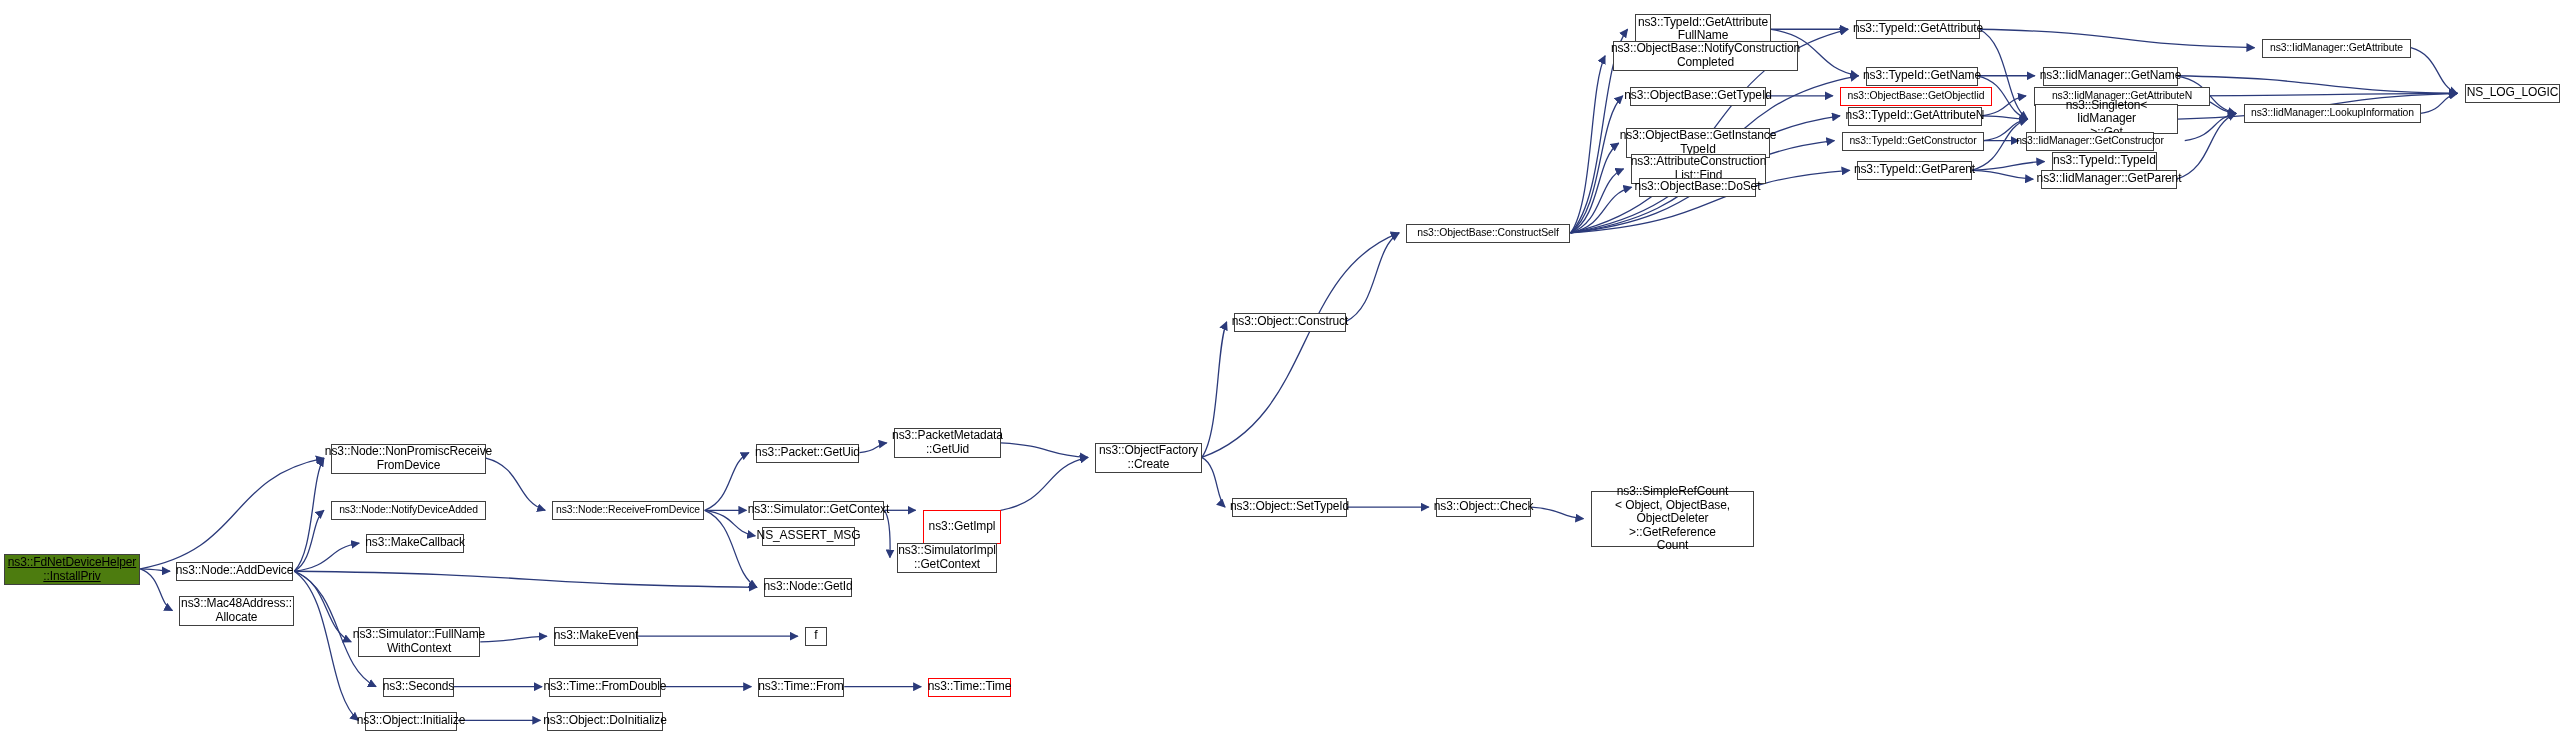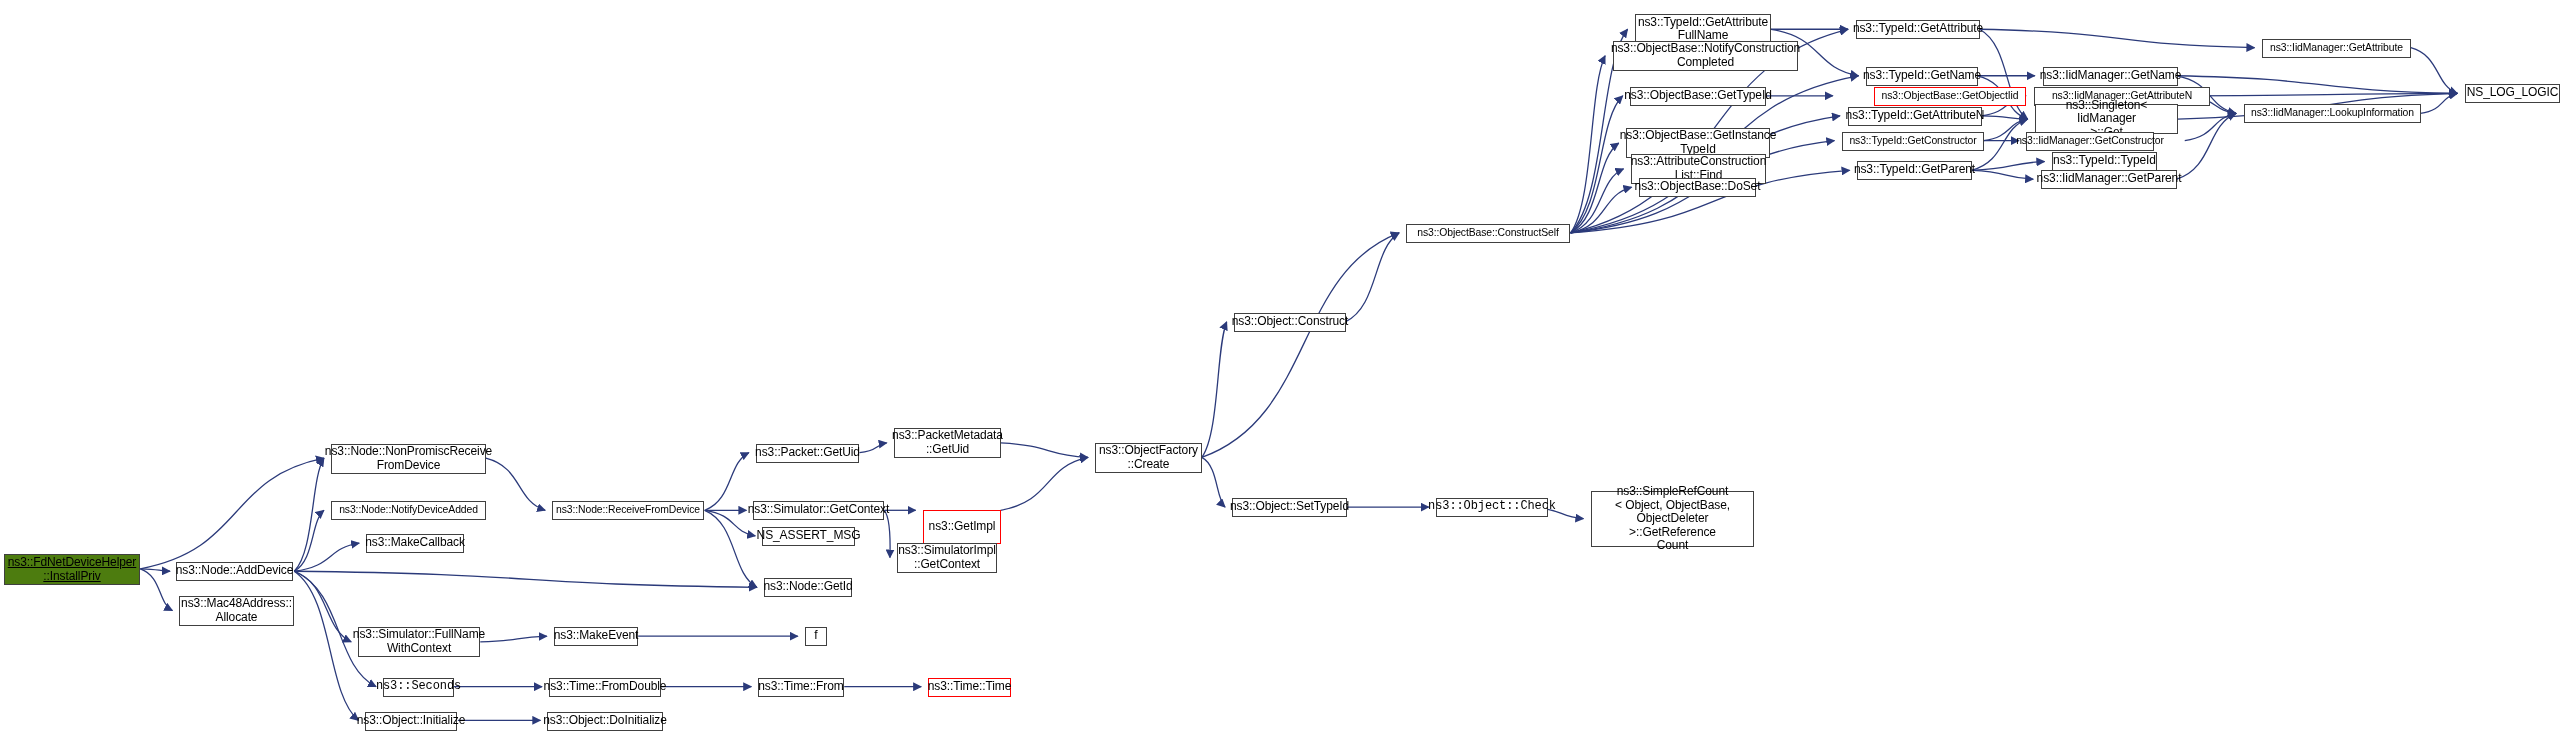--- a/index.html
+++ b/index.html
@@ -117,21 +117,21 @@
 ::InstallPriv</div>
       <div class="node plain" style="left: 176px; top: 562px; width: 117px; height: 18.5px;">ns3::Node::AddDevice</div>
       <div class="node plain" style="left: 179px; top: 596px; width: 115px; height: 30px;">ns3::Mac48Address::
 Allocate</div>
       <div class="node plain" style="left: 331px; top: 444px; width: 155px; height: 30px;">ns3::Node::NonPromiscReceive
 FromDevice</div>
       <div class="node plain" style="left: 331px; top: 501px; width: 155px; height: 18.5px; font-size: 10.4px;">ns3::Node::NotifyDeviceAdded</div>
       <div class="node plain" style="left: 366px; top: 534px; width: 98px; height: 18.5px;">ns3::MakeCallback</div>
       <div class="node plain" style="left: 358px; top: 627px; width: 122px; height: 30px;">ns3::Simulator::FullName
 WithContext</div>
-      <div class="node plain" style="left: 383px; top: 678px; width: 71px; height: 18.5px; font-family: Liberation Mono, monospace;">ns3::Seconds</div>
+      <div class="node plain" style="left: 383px; top: 678px; width: 71px; height: 18.5px;">ns3::Seconds</div>
       <div class="node plain" style="left: 365px; top: 712px; width: 92px; height: 18.5px;">ns3::Object::Initialize</div>
       <div class="node plain" style="left: 552px; top: 501px; width: 152px; height: 18.5px; font-size: 10.4px;">ns3::Node::ReceiveFromDevice</div>
       <div class="node plain" style="left: 554px; top: 627px; width: 84px; height: 18.5px;">ns3::MakeEvent</div>
       <div class="node plain" style="left: 549px; top: 678px; width: 112px; height: 18.5px;">ns3::Time::FromDouble</div>
       <div class="node plain" style="left: 547px; top: 712px; width: 116px; height: 18.5px;">ns3::Object::DoInitialize</div>
       <div class="node plain" style="left: 756px; top: 444px; width: 103px; height: 18.5px;">ns3::Packet::GetUid</div>
       <div class="node plain" style="left: 753px; top: 501px; width: 131px; height: 18.5px;">ns3::Simulator::GetContext</div>
       <div class="node plain" style="left: 762px; top: 527px; width: 93px; height: 18.5px;">NS_ASSERT_MSG</div>
       <div class="node plain" style="left: 764px; top: 578px; width: 88px; height: 18.5px;">ns3::Node::GetId</div>
       <div class="node plain" style="left: 805px; top: 627px; width: 21.7px; height: 18.5px;">f</div>
@@ -140,38 +140,38 @@
 ::GetUid</div>
       <div class="node hot" style="left: 923px; top: 510px; width: 78px; height: 34px;">ns3::GetImpl</div>
       <div class="node plain" style="left: 897px; top: 543px; width: 100px; height: 30px;">ns3::SimulatorImpl
 ::GetContext</div>
       <div class="node hot" style="left: 928px; top: 678px; width: 83px; height: 18.5px;">ns3::Time::Time</div>
       <div class="node plain" style="left: 1095px; top: 443px; width: 107px; height: 30px;">ns3::ObjectFactory
 ::Create</div>
       <div class="node plain" style="left: 1234px; top: 313px; width: 112px; height: 18.5px;">ns3::Object::Construct</div>
       <div class="node plain" style="left: 1232px; top: 498px; width: 115px; height: 18.5px;">ns3::Object::SetTypeId</div>
       <div class="node plain" style="left: 1406px; top: 224px; width: 164px; height: 18.5px; font-size: 10.4px;">ns3::ObjectBase::ConstructSelf</div>
-      <div class="node plain" style="left: 1436px; top: 498px; width: 112px; height: 18.5px; font-family: Liberation Mono, monospace;">ns3::Object::Check</div>
+      <div class="node plain" style="left: 1436px; top: 498px; width: 95px; height: 18.5px;">ns3::Object::Check</div>
       <div class="node plain" style="left: 1591px; top: 491px; width: 163px; height: 56px;">ns3::SimpleRefCount
 &lt; Object, ObjectBase,
 ObjectDeleter &gt;::GetReference
 Count</div>
       <div class="node plain" style="left: 1635px; top: 14.4px; width: 136px; height: 30px;">ns3::TypeId::GetAttribute
 FullName</div>
       <div class="node plain" style="left: 1613px; top: 41px; width: 185px; height: 30px;">ns3::ObjectBase::NotifyConstruction
 Completed</div>
       <div class="node plain" style="left: 1630px; top: 87px; width: 136px; height: 18.5px;">ns3::ObjectBase::GetTypeId</div>
       <div class="node plain" style="left: 1626px; top: 128px; width: 144px; height: 30px;">ns3::ObjectBase::GetInstance
 TypeId</div>
       <div class="node plain" style="left: 1631px; top: 154px; width: 135px; height: 30px;">ns3::AttributeConstruction
 List::Find</div>
       <div class="node plain" style="left: 1639px; top: 178px; width: 117px; height: 18.5px;">ns3::ObjectBase::DoSet</div>
       <div class="node plain" style="left: 1856px; top: 20px; width: 124px; height: 18.5px;">ns3::TypeId::GetAttribute</div>
       <div class="node plain" style="left: 1866px; top: 67px; width: 112px; height: 18.5px;">ns3::TypeId::GetName</div>
-      <div class="node hot" style="left: 1840px; top: 87px; width: 152px; height: 18.5px; font-size: 10.4px; margin-left: 34px;">ns3::ObjectBase::GetObjectIid</div>
+      <div class="node hot" style="left: 1840px; top: 87px; width: 152px; height: 18.5px; font-size: 10.4px;">ns3::ObjectBase::GetObjectIid</div>
       <div class="node plain" style="left: 1848px; top: 107px; width: 134px; height: 18.5px;">ns3::TypeId::GetAttributeN</div>
       <div class="node plain" style="left: 1842px; top: 132px; width: 142px; height: 18.5px; font-size: 10.4px;">ns3::TypeId::GetConstructor</div>
       <div class="node plain" style="left: 1857px; top: 161px; width: 115px; height: 18.5px;">ns3::TypeId::GetParent</div>
       <div class="node plain" style="left: 2043px; top: 67px; width: 135px; height: 18.5px;">ns3::IidManager::GetName</div>
       <div class="node plain" style="left: 2034px; top: 87px; width: 176px; height: 18.5px; font-size: 10.4px;">ns3::IidManager::GetAttributeN</div>
       <div class="node plain" style="left: 2035px; top: 104px; width: 143px; height: 30px;">ns3::Singleton&lt; IidManager
 &gt;::Get</div>
       <div class="node plain" style="left: 2026px; top: 132px; width: 128px; height: 18.5px; font-size: 10.4px;">ns3::IidManager::GetConstructor</div>
       <div class="node plain" style="left: 2052px; top: 152px; width: 105px; height: 18.5px;">ns3::TypeId::TypeId</div>
       <div class="node plain" style="left: 2041px; top: 170px; width: 136px; height: 18.5px;">ns3::IidManager::GetParent</div>

